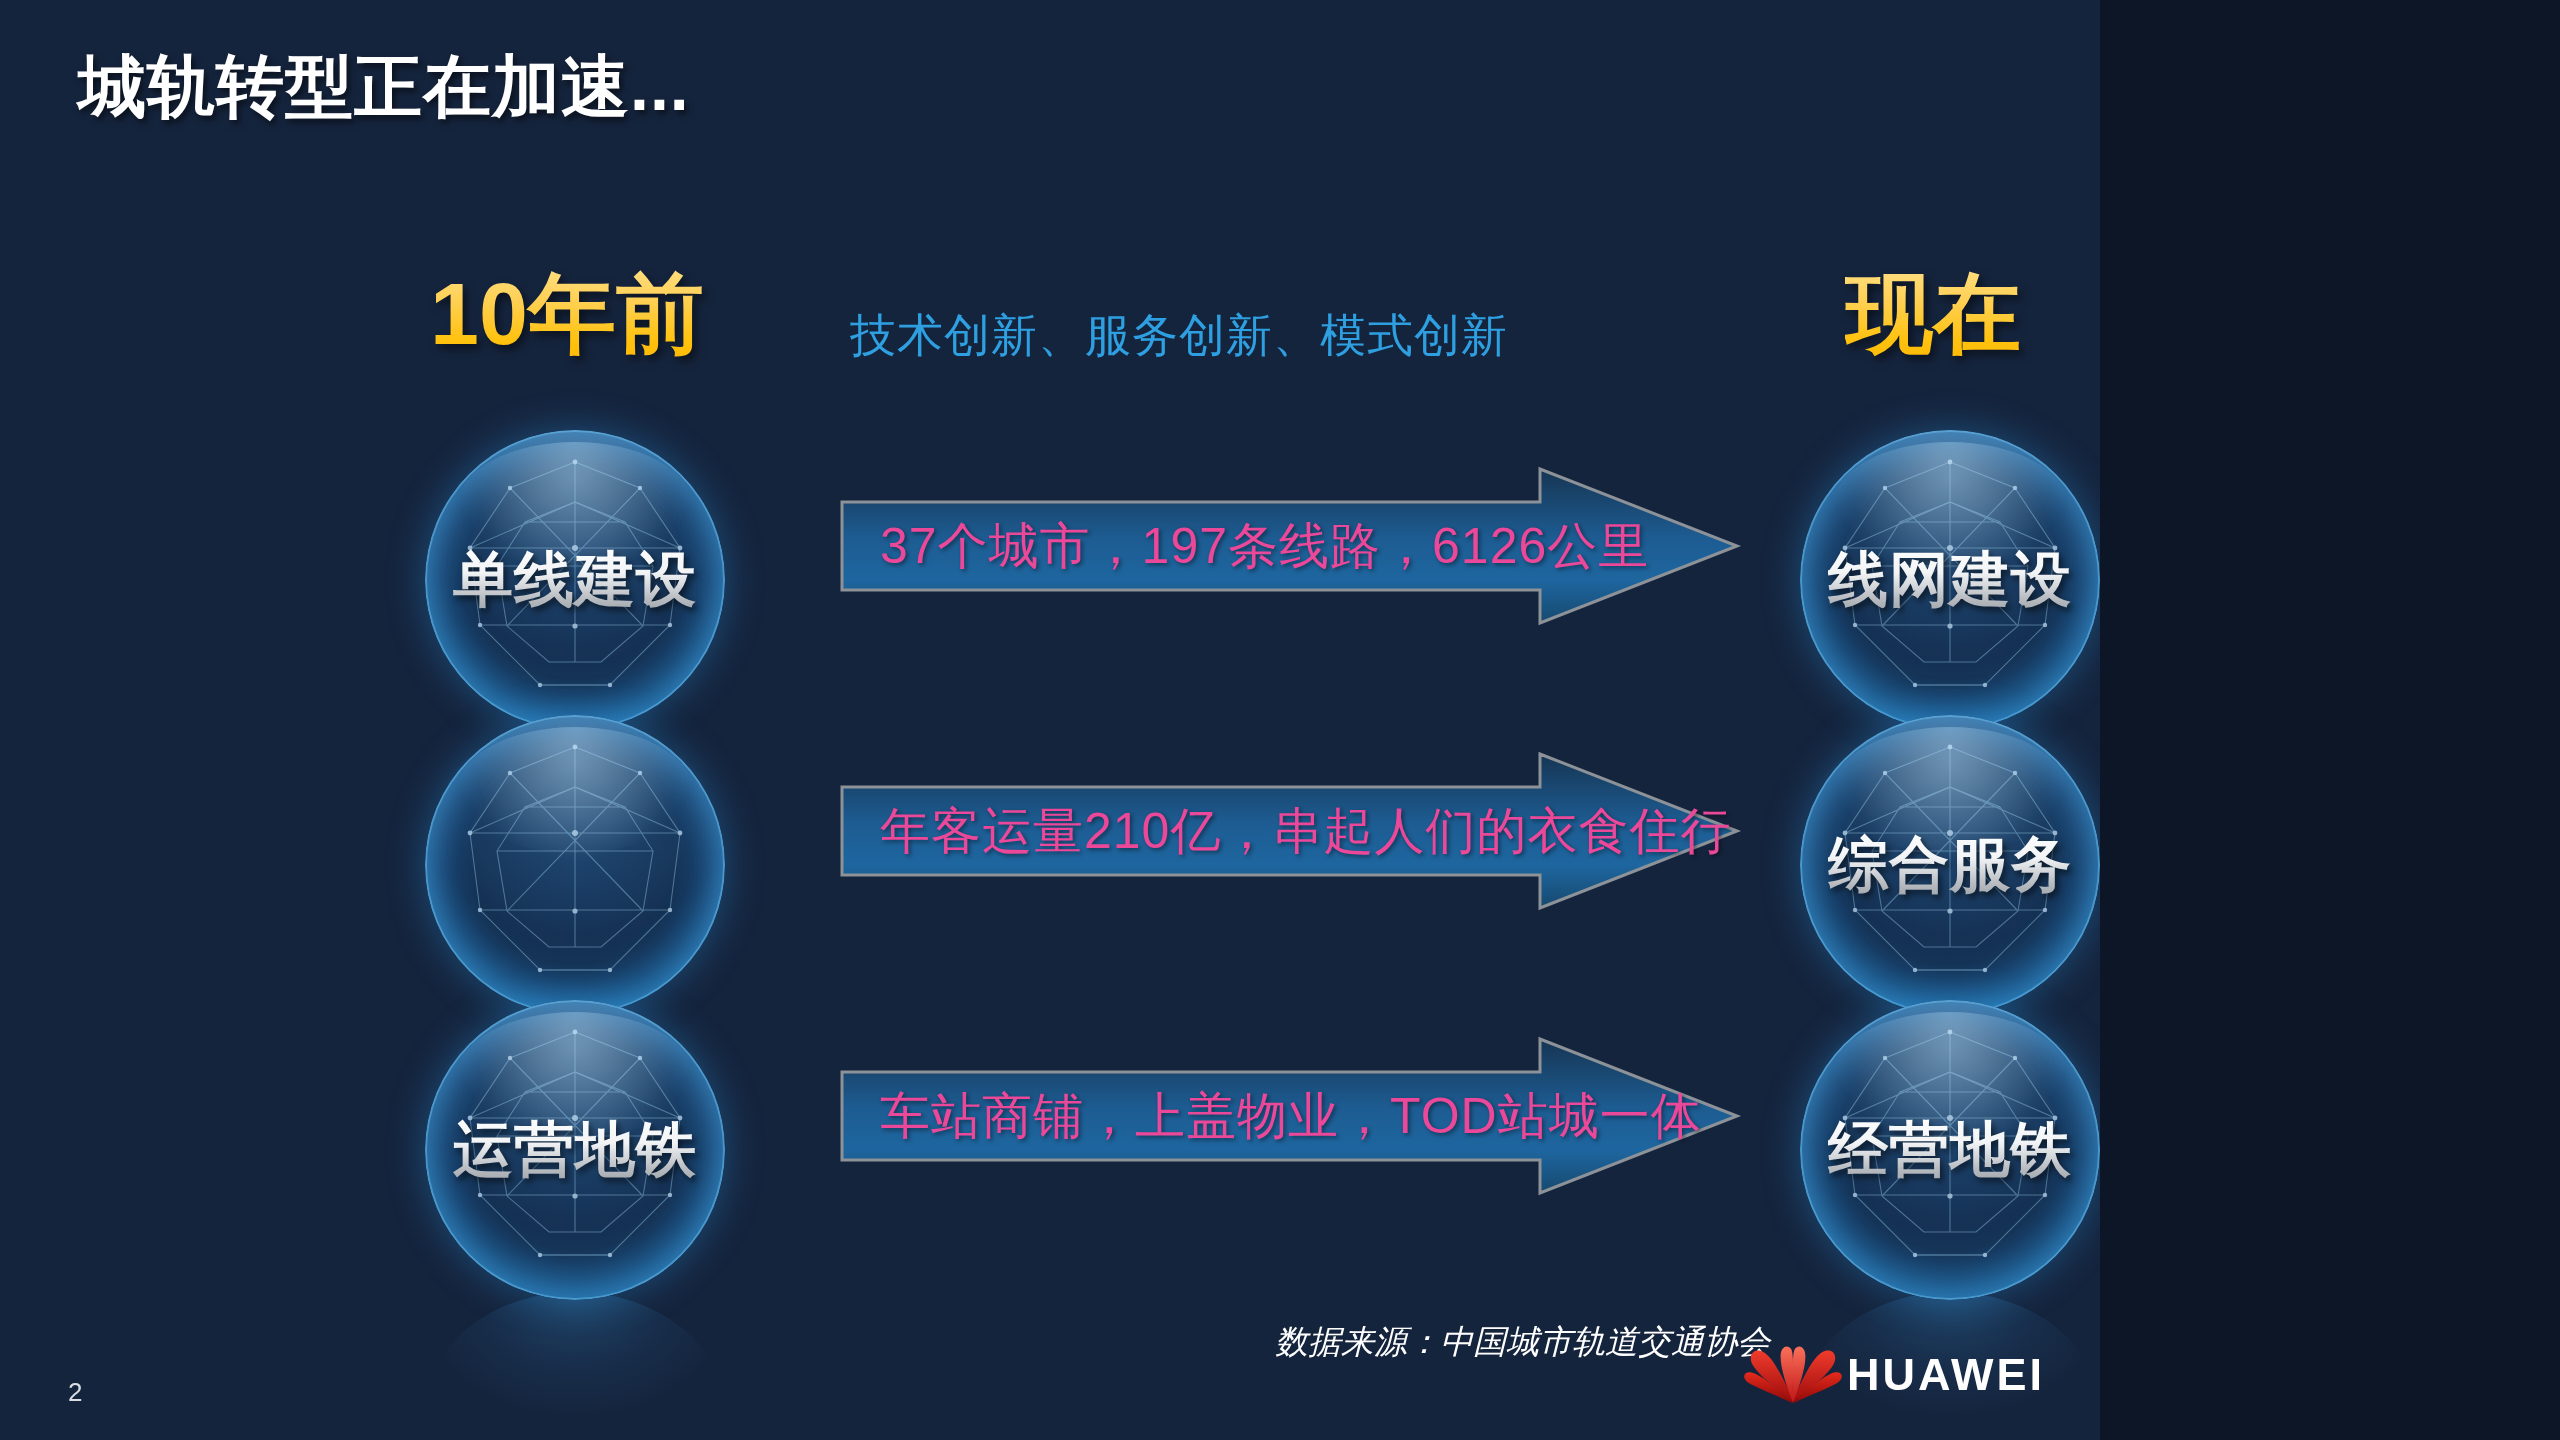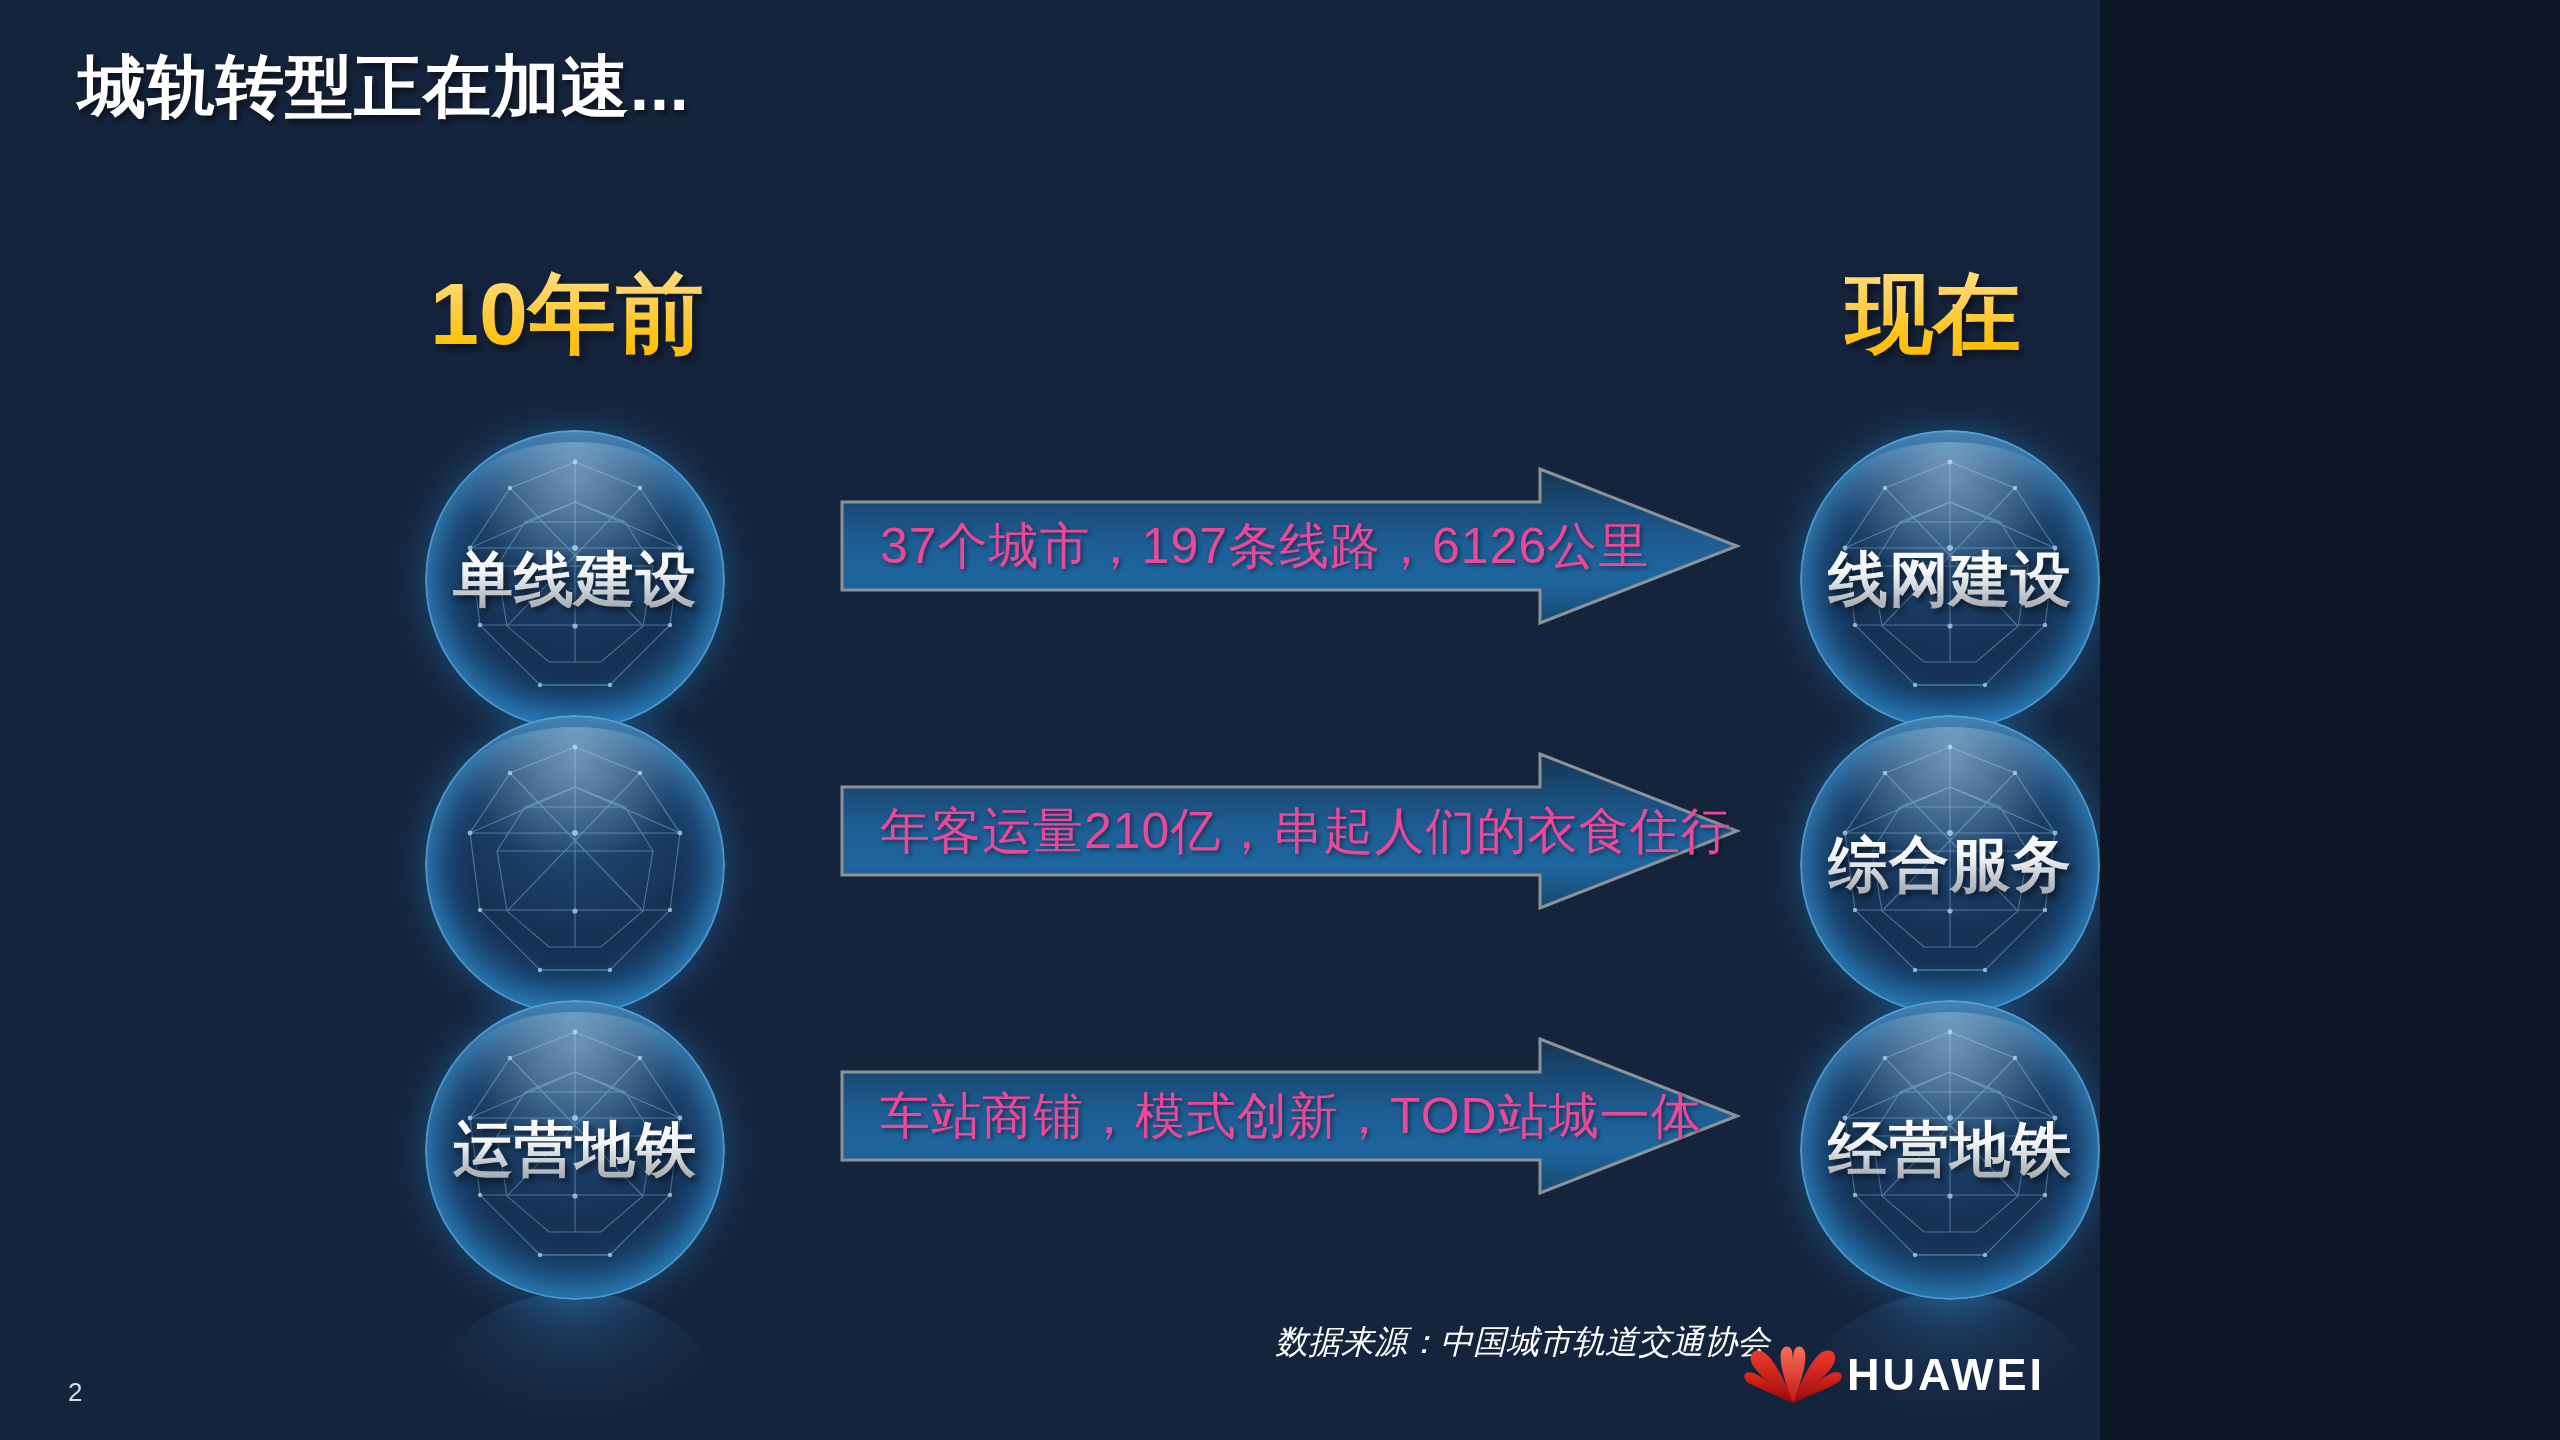--- a/index.html
+++ b/index.html
@@ -187,20 +187,21 @@
 </head>
 <body>
 
 <div id="slide">
 
   <div id="slide-title">城轨转型正在加速...</div>
 
   <div class="col-head" id="head-past">10年前</div>
   <div class="col-head" id="head-now">现在</div>
 
+  <div id="innovation-line">技术创新、服务创新、模式创新</div>
 
   <div class="sphere-reflection col-left refl-1"></div>
   <div class="sphere col-left row-1">
     <svg class="net" viewBox="0 0 300 300">
       <g fill="none" stroke="#9fd4f2" stroke-width="1.1" opacity="0.55">
         <polygon points="150,32 215,58 255,118 245,195 185,255 115,255 55,195 45,118 85,58"></polygon>
         <polygon points="150,72 200,92 228,136 218,196 176,232 124,232 82,196 72,136 100,92"></polygon>
         <path d="M150,32 L150,232 M45,118 L255,118 M85,58 L218,196 M215,58 L82,196 M55,195 L245,195 M100,92 L200,92 M72,136 L228,136 M115,255 L185,255 M150,72 L45,118 M150,72 L255,118"></path>
       </g>
       <g fill="#cfeaff" opacity="0.9">
@@ -365,21 +366,21 @@
       <defs>
         <linearGradient id="agrad3" x1="0" y1="0" x2="0" y2="1">
           <stop offset="0%" stop-color="#163553"></stop>
           <stop offset="45%" stop-color="#1d5c92"></stop>
           <stop offset="72%" stop-color="#1e669f"></stop>
           <stop offset="100%" stop-color="#16496f"></stop>
         </linearGradient>
       </defs>
       <polygon points="2,36 700,36 700,3 897,80 700,157 700,124 2,124" fill="url(#agrad3)" stroke="#8c9298" stroke-width="3"></polygon>
     </svg>
-    <div class="arrow-text">车站商铺，模式创新，TOD站城一体</div>
+    <div class="arrow-text">车站商铺，上盖物业，TOD站城一体</div>
   </div>
 
   <div class="sphere-reflection col-right refl-3"></div>
   <div class="sphere col-right row-3">
     <svg class="net" viewBox="0 0 300 300">
       <g fill="none" stroke="#9fd4f2" stroke-width="1.1" opacity="0.55">
         <polygon points="150,32 215,58 255,118 245,195 185,255 115,255 55,195 45,118 85,58"></polygon>
         <polygon points="150,72 200,92 228,136 218,196 176,232 124,232 82,196 72,136 100,92"></polygon>
         <path d="M150,32 L150,232 M45,118 L255,118 M85,58 L218,196 M215,58 L82,196 M55,195 L245,195 M100,92 L200,92 M72,136 L228,136 M115,255 L185,255 M150,72 L45,118 M150,72 L255,118"></path>
       </g>

